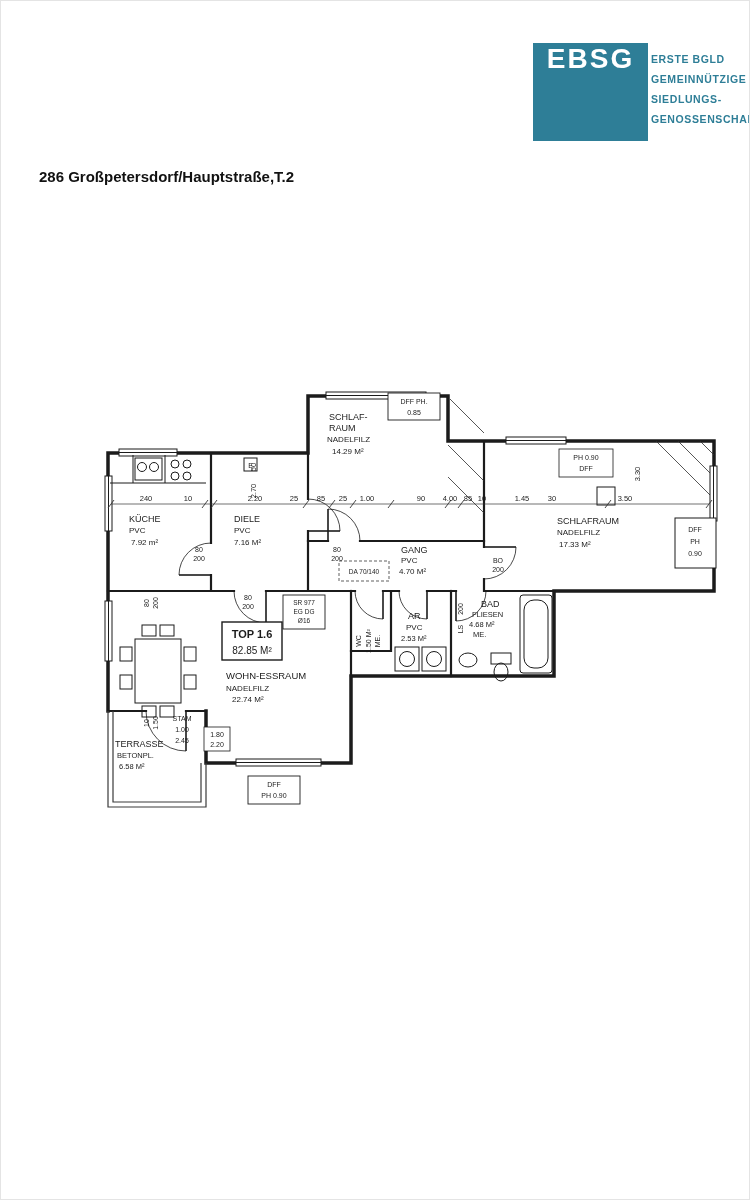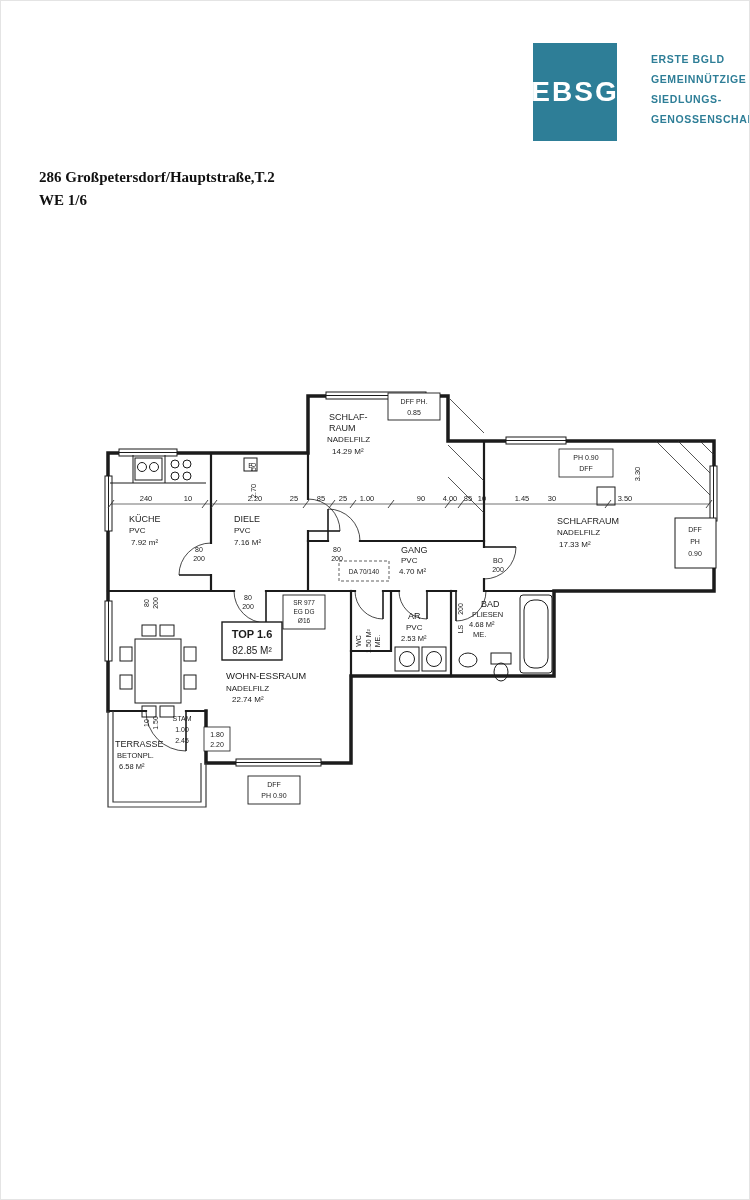--- a/index.html
+++ b/index.html
@@ -1,21 +1,21 @@
 <!DOCTYPE html>
 <html><head>
 <meta charset="utf-8">
 <style>
   html,body{margin:0;padding:0;background:#fff;}
   .page{position:relative;width:750px;height:1200px;background:#ffffff;border:1px solid #e4e4e4;box-sizing:border-box;overflow:hidden;font-family:"Liberation Sans",sans-serif;}
-  .logo-box{position:absolute;left:532px;top:42px;width:84px;height:98px;background:#2e7e97;display:flex;align-items:center;justify-content:center;}
+  .logo-box{position:absolute;left:532px;top:42px;width:115px;height:98px;background:#2e7e97;display:flex;justify-content:center;}
   .logo-box span{color:#ffffff;font-size:28px;font-weight:600;letter-spacing:2px;}
   .org{position:absolute;left:650px;top:48px;color:#2e7e97;}
   .org div{font-size:10.5px;font-weight:700;letter-spacing:0.6px;line-height:20px;}
-  .header{position:absolute;left:38px;top:165px;color:#111;font-family:Liberation Serif, serif;}
+  .header{position:absolute;left:38px;top:165px;color:#111;}
   .header div{font-size:15px;font-weight:700;line-height:22.5px;}
   svg.plan{position:absolute;left:0;top:0;}
   svg .t{font-family:"Liberation Sans",sans-serif;fill:#1b1b1b;}
   .s65{font-size:6.5px}.s7{font-size:7px}.s75{font-size:7.5px}.s8{font-size:8px}
   .s9{font-size:9px}.s95{font-size:9.5px}.s10{font-size:10px}
   .unitname{font-size:11px;font-weight:700}
   .mid{text-anchor:middle}
 </style>
 </head>
 <body>
@@ -27,21 +27,20 @@
   </div>
   <div class="org">
     <div>ERSTE BGLD</div>
     <div>GEMEINNÜTZIGE</div>
     <div>SIEDLUNGS-</div>
     <div>GENOSSENSCHAFT</div>
   </div>
 
   <div class="header">
     <div>286 Großpetersdorf/Hauptstraße,T.2</div>
-    <div>WE 1/6</div>
   </div>
 
   <svg class="plan" width="750" height="1200" viewBox="0 0 750 1200">
 
     <g stroke="#1b1b1b" stroke-width="3.5" fill="none" stroke-linecap="square">
       <path d="M107,710 L107,452 L307,452 L307,395 L447,395 L447,440 L713,440 L713,590 L553,590 L553,675 L350,675 L350,762 L205,762 L205,710"></path>
     </g>
 
     <g stroke="#1b1b1b" stroke-width="2.2" fill="none" stroke-linecap="square">
       <path d="M210,452 V542 M210,574 V590"></path>

